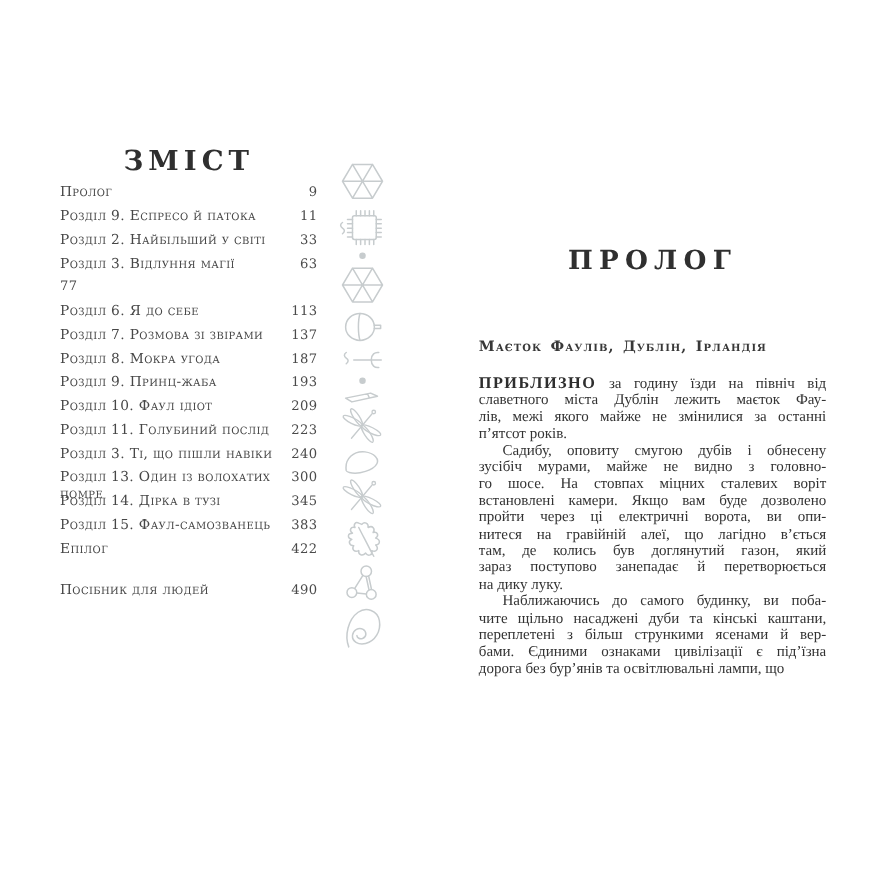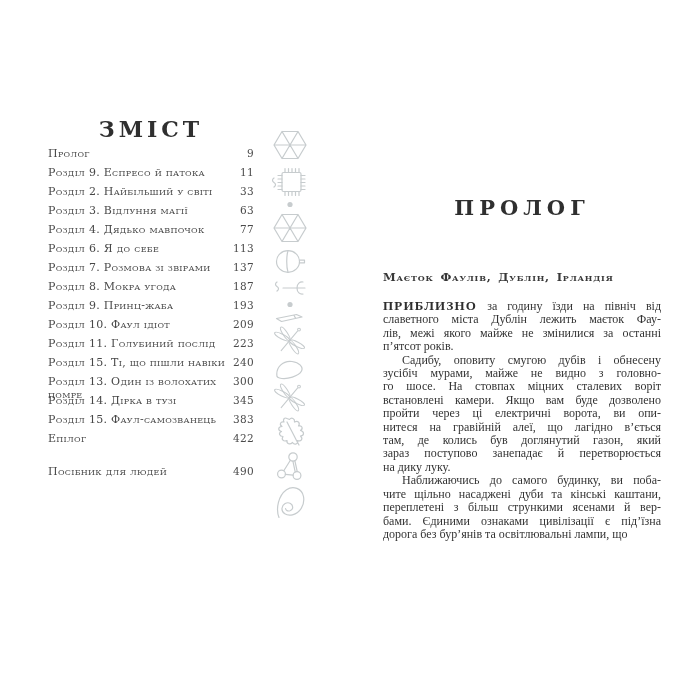--- a/index.html
+++ b/index.html
@@ -57,21 +57,20 @@
         </div>
         <div class="toc-row">
           <span>Розділ 2. Найбільший у світі</span>
           <span class="pg">33</span>
         </div>
         <div class="toc-row">
           <span>Розділ 3. Відлуння магії</span>
           <span class="pg">63</span>
         </div>
         <div class="toc-row">
-          <span>Розділ 4. Дядько мавпочок</span>
           <span class="pg">77</span>
         </div>
         <div class="toc-row">
           <span>Розділ 6. Я до себе</span>
           <span class="pg">113</span>
         </div>
         <div class="toc-row">
           <span>Розділ 7. Розмова зі звірами</span>
           <span class="pg">137</span>
         </div>
@@ -85,21 +84,21 @@
         </div>
         <div class="toc-row">
           <span>Розділ 10. Фаул ідіот</span>
           <span class="pg">209</span>
         </div>
         <div class="toc-row">
           <span>Розділ 11. Голубиний послід</span>
           <span class="pg">223</span>
         </div>
         <div class="toc-row">
-          <span>Розділ 15. Ті, що пішли навіки</span>
+          <span>Розділ 3. Ті, що пішли навіки</span>
           <span class="pg">240</span>
         </div>
         <div class="toc-row">
           <span>Розділ 13. Один із волохатих помре</span>
           <span class="pg">300</span>
         </div>
         <div class="toc-row">
           <span>Розділ 14. Дірка в тузі</span>
           <span class="pg">345</span>
         </div>

